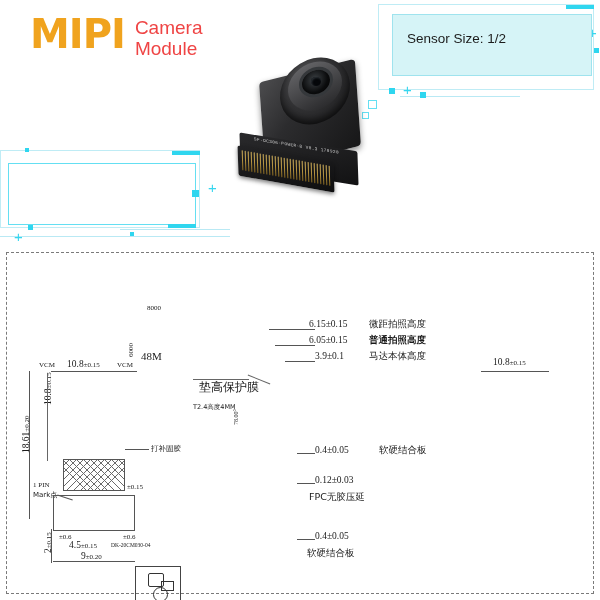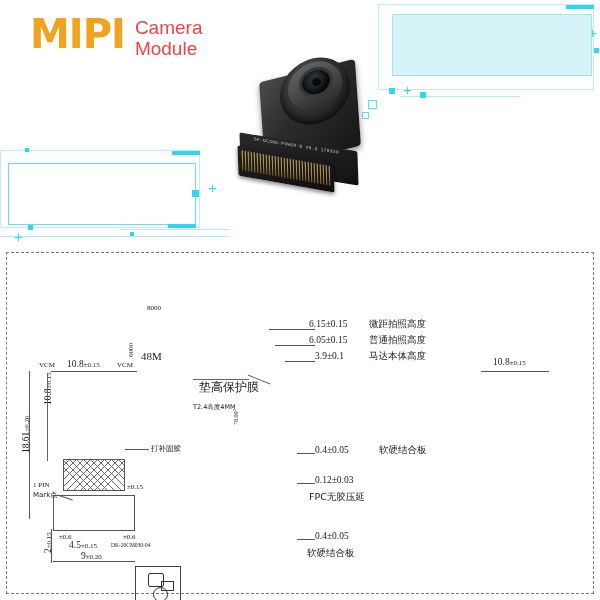--- a/index.html
+++ b/index.html
@@ -165,20 +165,21 @@
 
     <div class="brand">
       <span class="brand-mipi">MIPI</span>
       <span class="brand-sub">
         <span>Camera</span><br>
         <span>Module</span>
       </span>
     </div>
 
     <div class="infocard" id="card-sensor-size">
+      <div class="line">Sensor Size: 1/2</div>
     </div>
 
 
     <div class="module">
       <div class="mod-body"></div>
       <div class="mod-barrel"></div>
       <div class="mod-ring"></div>
       <div class="mod-lens"></div>
       <div class="mod-glass"></div>
       <div class="fpc"></div>
@@ -270,21 +271,21 @@
     <div class="dw dim rot90" style="left:226px; top:172px; font-size:6px;">78.00°</div>
 
     <div class="ln ln-h" style="left:262px; top:76px; width:46px; background:#555;"></div>
     <div class="ln ln-h" style="left:268px; top:92px; width:40px; background:#555;"></div>
     <div class="ln ln-h" style="left:278px; top:108px; width:30px; background:#555;"></div>
 
     <div class="dw dim-lg" style="left:302px; top:66px;">6.15±0.15</div>
     <div class="dw dim-lg cn" style="left:362px; top:65px;">微距拍照高度</div>
 
     <div class="dw dim-lg" style="left:302px; top:82px;">6.05±0.15</div>
-    <div class="dw dim-lg cn" style="left:362px; top:81px;">普通拍照高度</div>
+    <div class="dw dim-lg cn" style="left:362px; top:81px;font-weight:bold;">普通拍照高度</div>
 
     <div class="dw dim-lg" style="left:308px; top:98px;">3.9±0.1</div>
     <div class="dw dim-lg cn" style="left:362px; top:97px;">马达本体高度</div>
 
     <div class="dw dim-lg" style="left:308px; top:192px;">0.4±0.05</div>
     <div class="dw dim-lg cn" style="left:372px; top:191px;">软硬结合板</div>
 
     <div class="dw dim-lg" style="left:308px; top:222px;">0.12±0.03</div>
     <div class="dw dim-lg cn" style="left:302px; top:238px;">FPC无胶压延</div>
 

